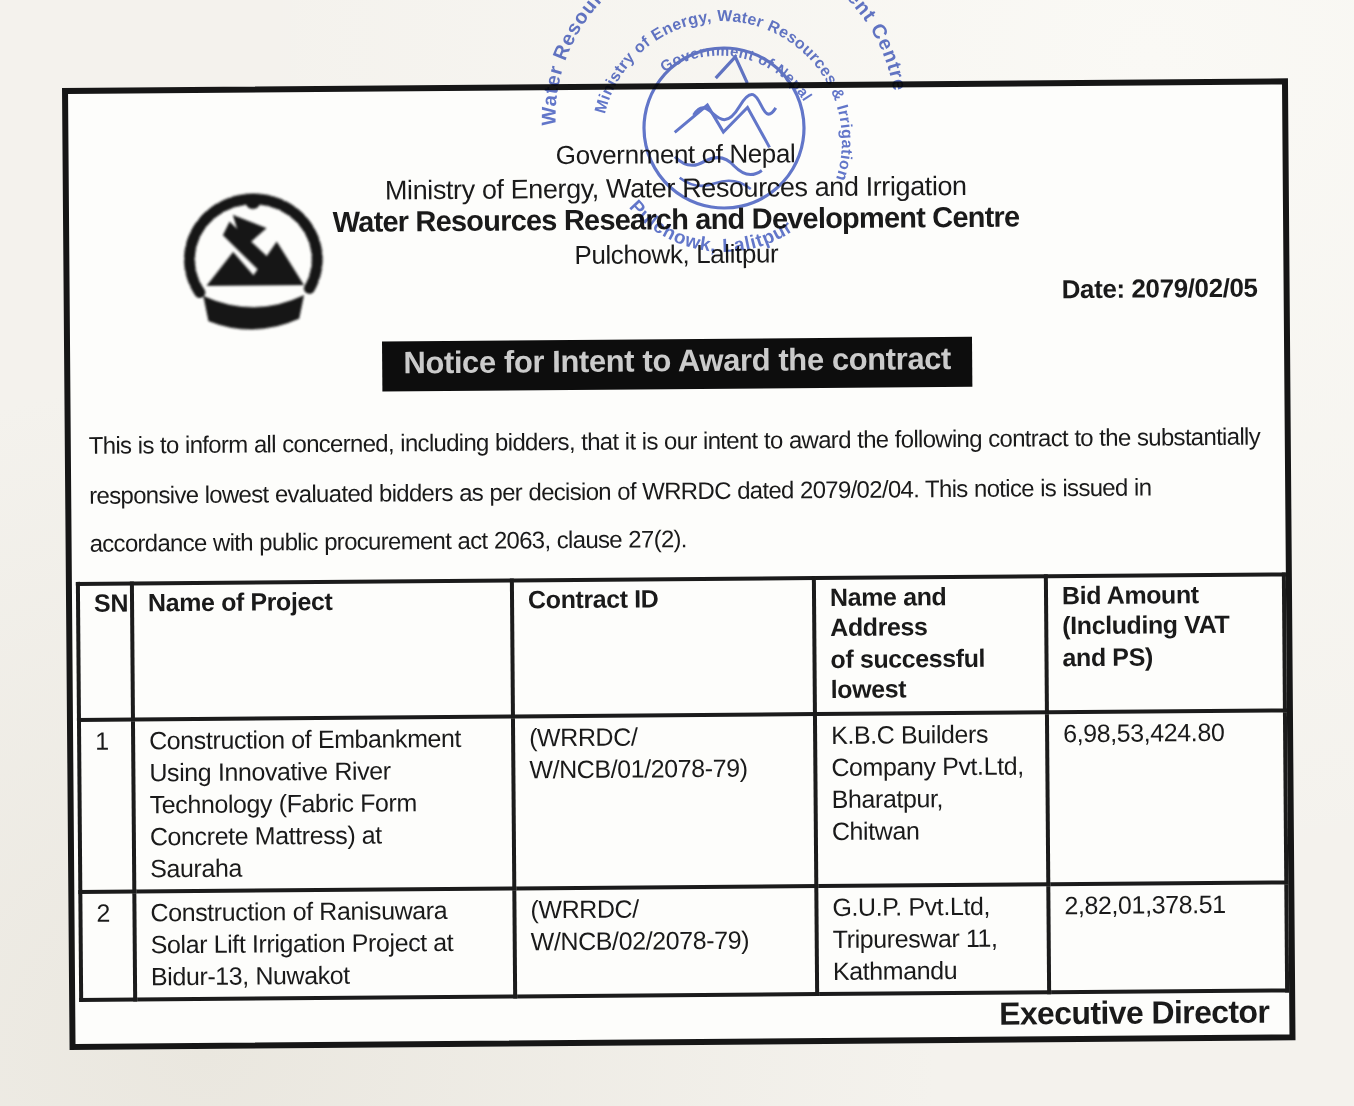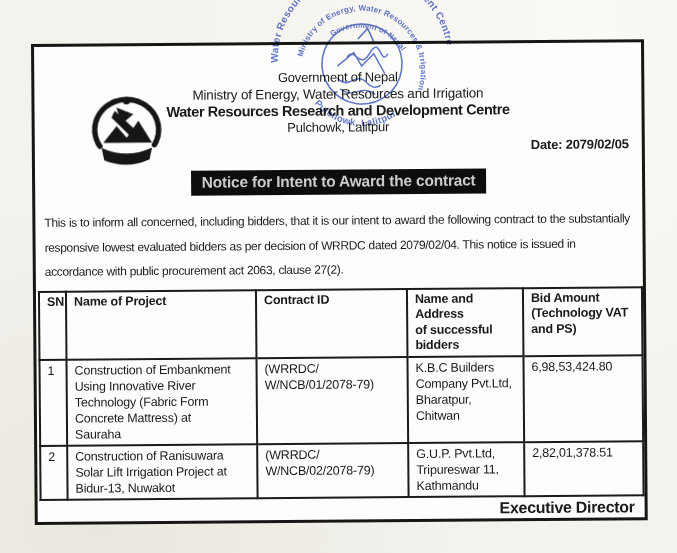--- a/index.html
+++ b/index.html
@@ -101,23 +101,23 @@
           <col style="width:116px">
           <col style="width:119px">
       </colgroup>
       <thead>
         <tr class="hdr">
           <th>SN</th>
           <th>Name of Project</th>
           <th>Contract ID</th>
           <th>Name and Address
 of successful
-bidders</th>
+lowest</th>
           <th>Bid Amount
-(Technology VAT
+(Including VAT
 and PS)</th>
         </tr>
       </thead>
       <tbody>
         <tr class="r1">
           <td>1</td>
           <td>Construction of Embankment
 Using Innovative River
 Technology (Fabric Form
 Concrete Mattress) at

